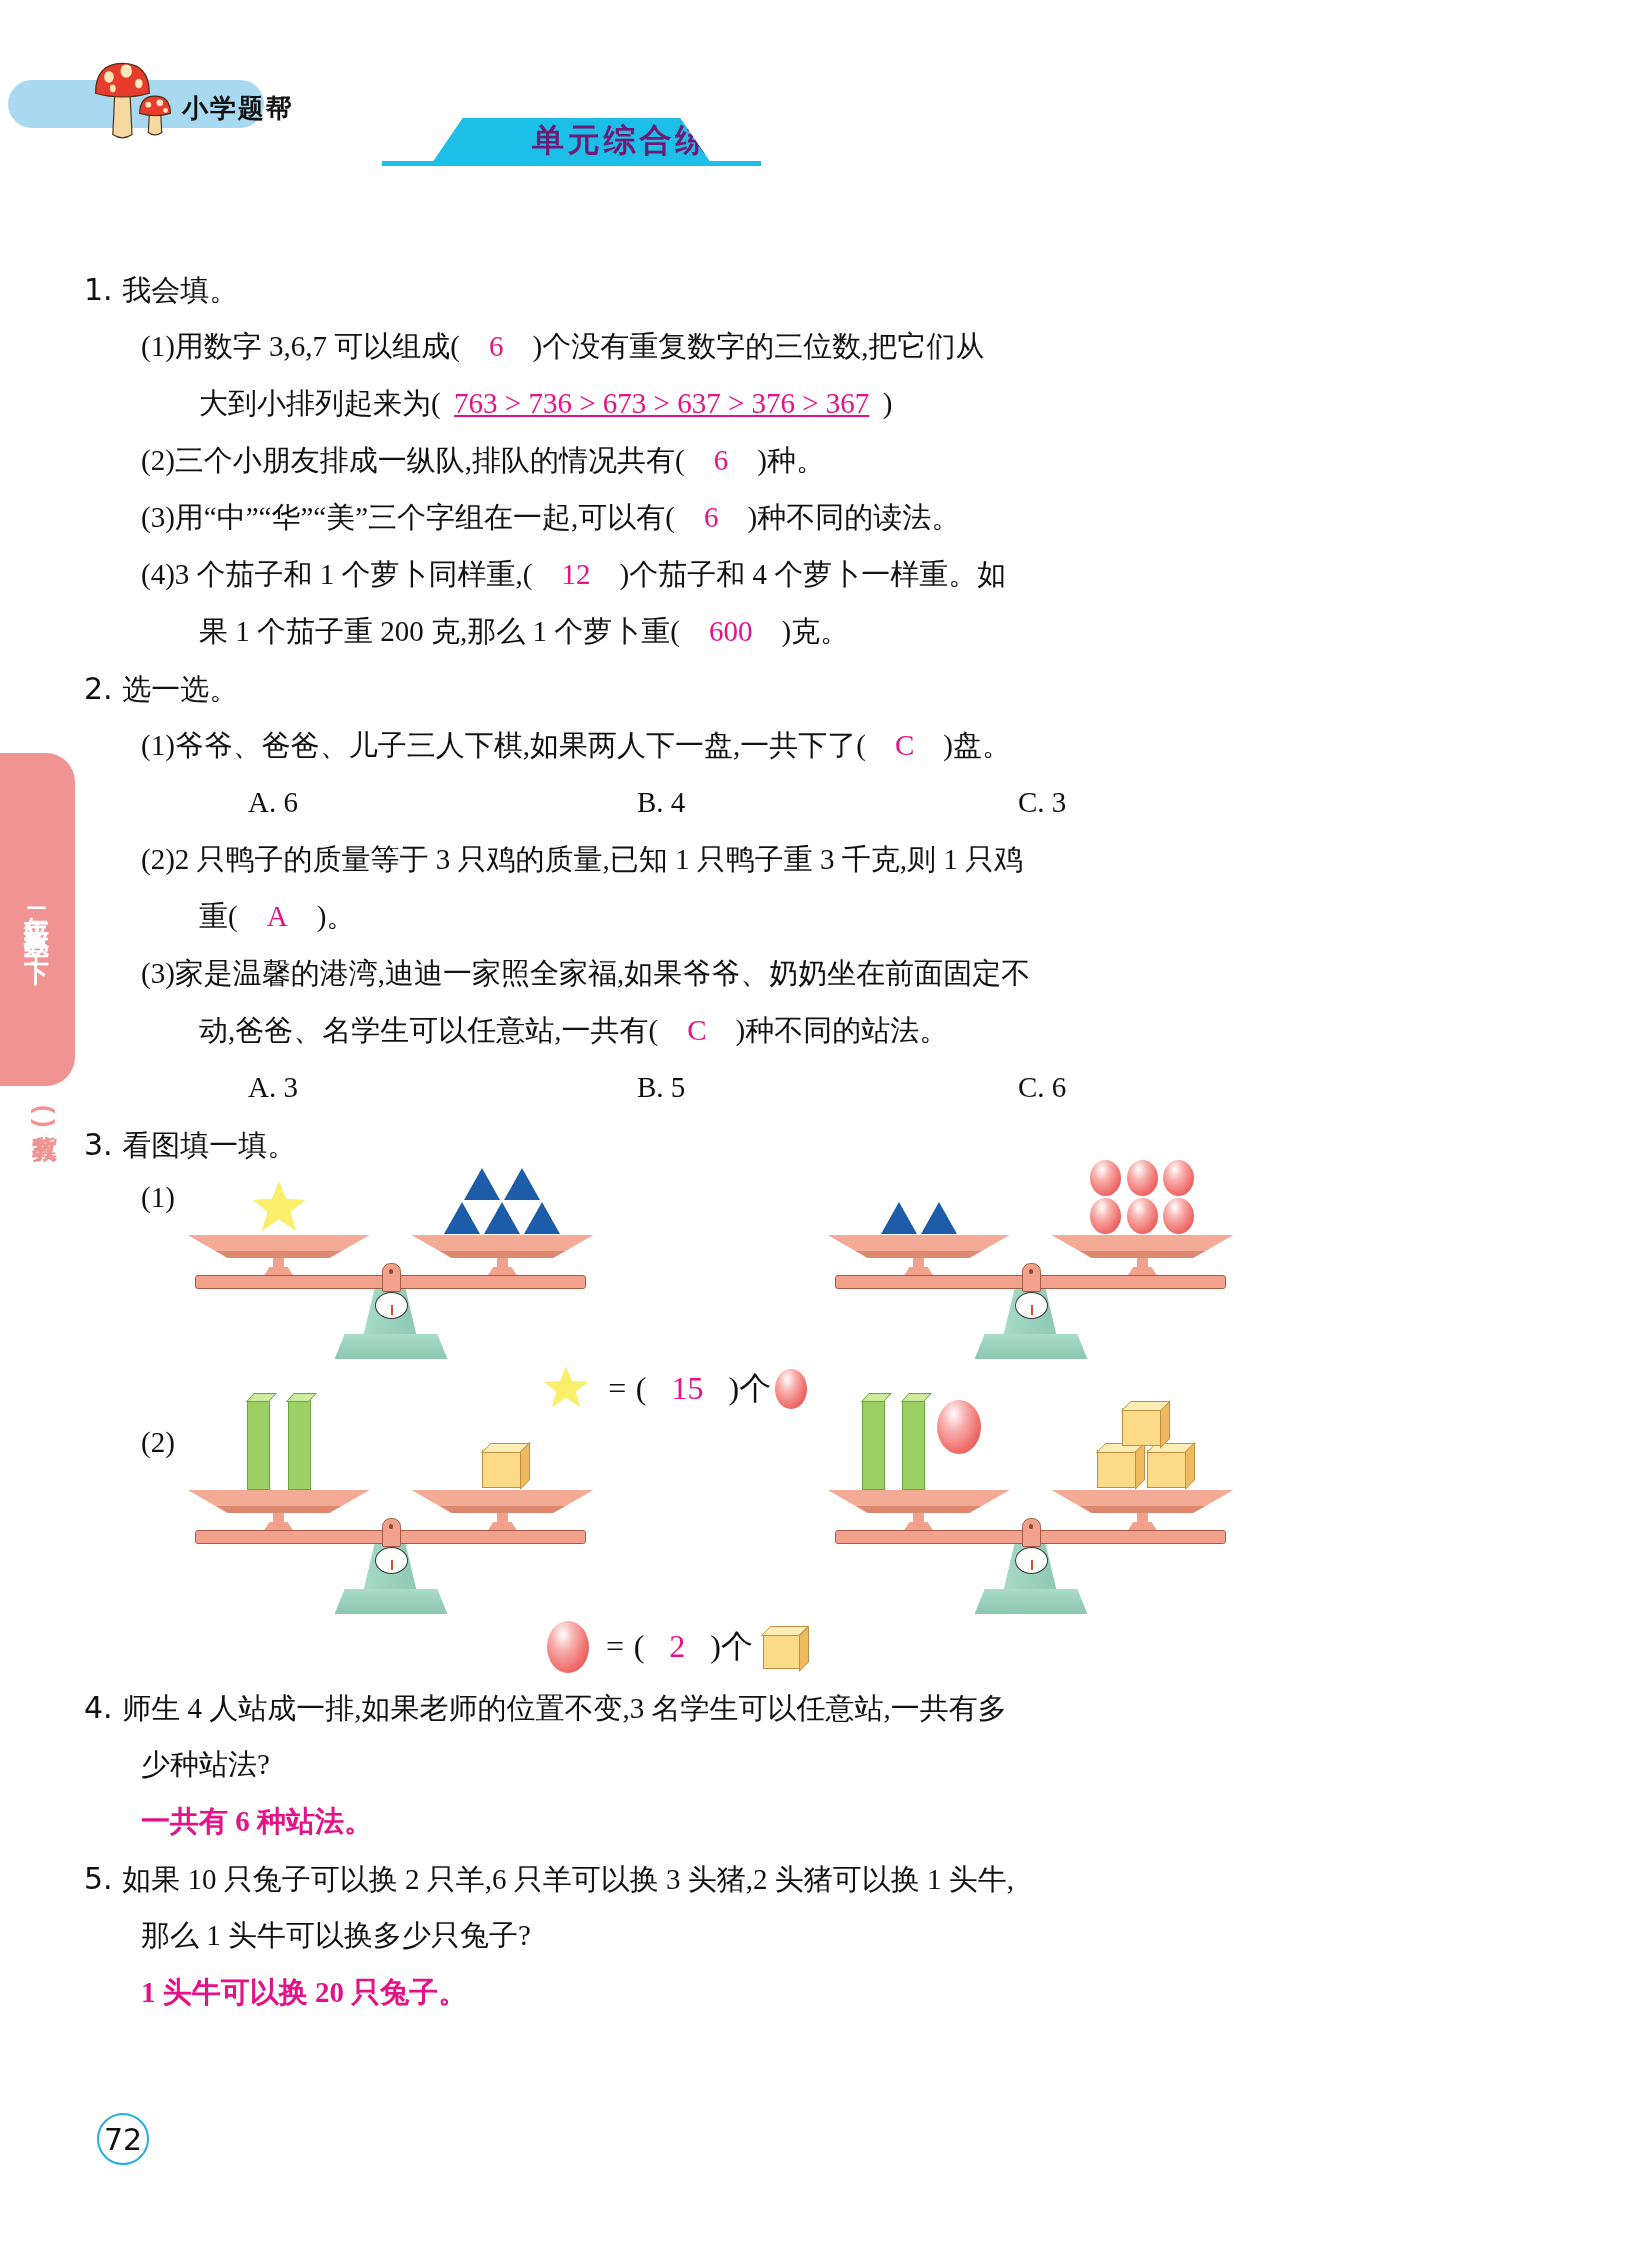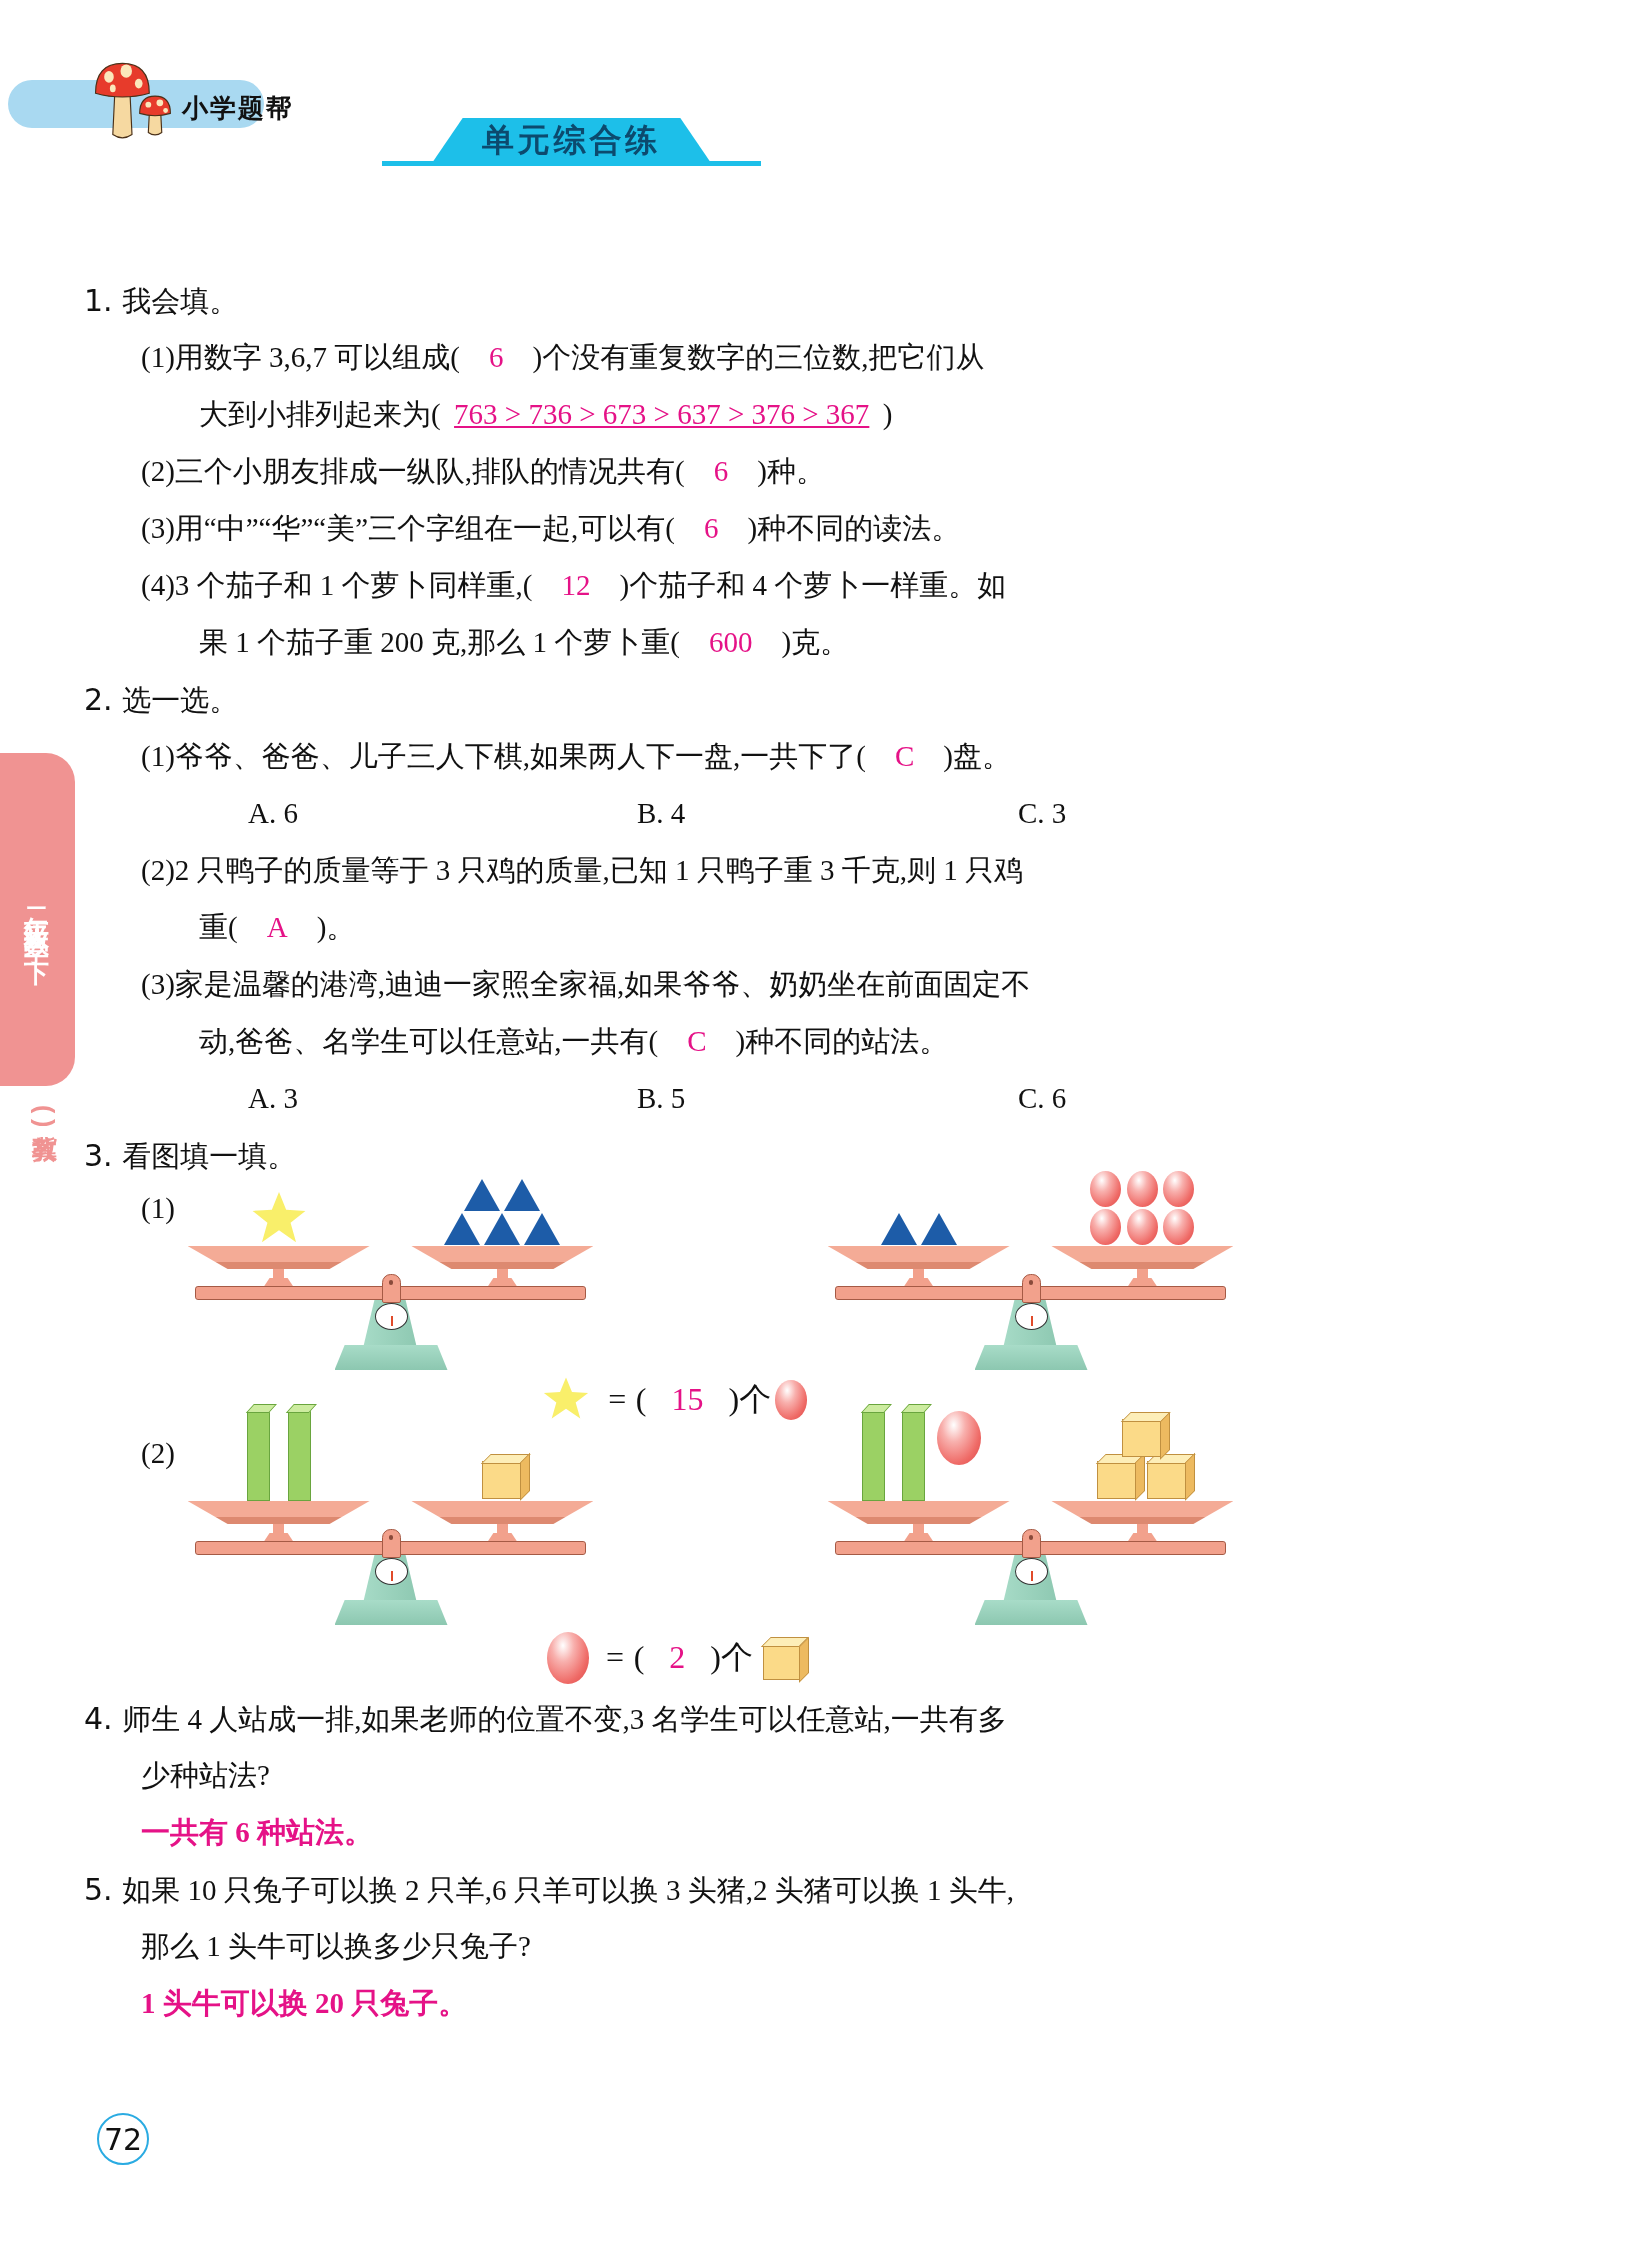--- a/index.html
+++ b/index.html
@@ -6,39 +6,39 @@
   body{font-family:"Liberation Serif","DejaVu Serif",serif;color:#111;}
   .page{position:relative;width:1628px;height:2260px;background:#ffffff;overflow:hidden;}
 
   
   .brand-pill{position:absolute;left:7.6px;top:80px;width:256px;height:48px;border-radius:25px;
     background:var(--pill_blue,#a9d9f1);}
   .mushrooms{position:absolute;left:84px;top:50px;width:96px;height:96px;}
   .brand-label{position:absolute;left:182px;top:91px;font-size:26px;font-weight:bold;letter-spacing:1.9px;}
   .banner{position:absolute;left:432px;top:118px;width:279px;height:45px;
     clip-path:polygon(11% 0,89% 0,100% 100%,0 100%);background:var(--accent_cyan,#1dbfe9);
-    display:flex;align-items:center;justify-content:center;color:#0c4a6e;font-weight:bold;
+    display:flex;align-items:center;justify-content:flex-end;color:#701a75;font-weight:bold;
     font-size:32px;letter-spacing:3.8px;font-family:"Liberation Sans",sans-serif;}
   .banner-line{position:absolute;left:382px;top:161px;width:379px;height:4.8px;background:var(--accent_cyan,#1dbfe9);}
 
   
   .side-tab{position:absolute;left:0;top:753px;width:75px;height:333px;background:var(--sidebar_pink,#f09392);
     border-radius:0 29px 29px 0;display:flex;align-items:center;justify-content:center;}
   .side-tab .vtext{writing-mode:vertical-rl;color:#fff;font-size:25px;letter-spacing:7.6px;
     font-family:"Liberation Sans",sans-serif;font-weight:bold;}
   .edition{position:absolute;left:29px;top:1105px;writing-mode:vertical-rl;color:var(--sidebar_pink,#f09392);
     font-size:25px;font-weight:bold;letter-spacing:1.9px;font-family:"Liberation Sans",sans-serif;}
 
   
   .page-circle{position:absolute;left:97px;top:2113px;width:48px;height:48px;border:2.9px solid var(--page_circle_blue,#2aabe2);
     border-radius:50%;display:flex;align-items:center;justify-content:center;font-size:30px;
     font-family:"DejaVu Sans",sans-serif;background:#fff;}
 
   
-  .content{position:absolute;left:84px;top:272px;width:1071px;}
+  .content{position:absolute;left:84px;top:261px;width:1071px;}
   .line{height:57px;line-height:57px;font-size:29px;white-space:nowrap;}
   .ind1{padding-left:57px;}
   .ind2{padding-left:115px;}
   .pnum{font-family:"DejaVu Sans",sans-serif;font-size:30px;margin-right:9.6px;}
   .ans{color:var(--answer_magenta,#e51287);}
   .ans.w{margin:0 29px;}
   .ans.m{margin:0 13.4px;text-decoration:underline;}
   .opts{position:relative;}
   .opts span{position:absolute;top:0;}
   .optA{left:164px;} .optB{left:553px;} .optC{left:934px;}

